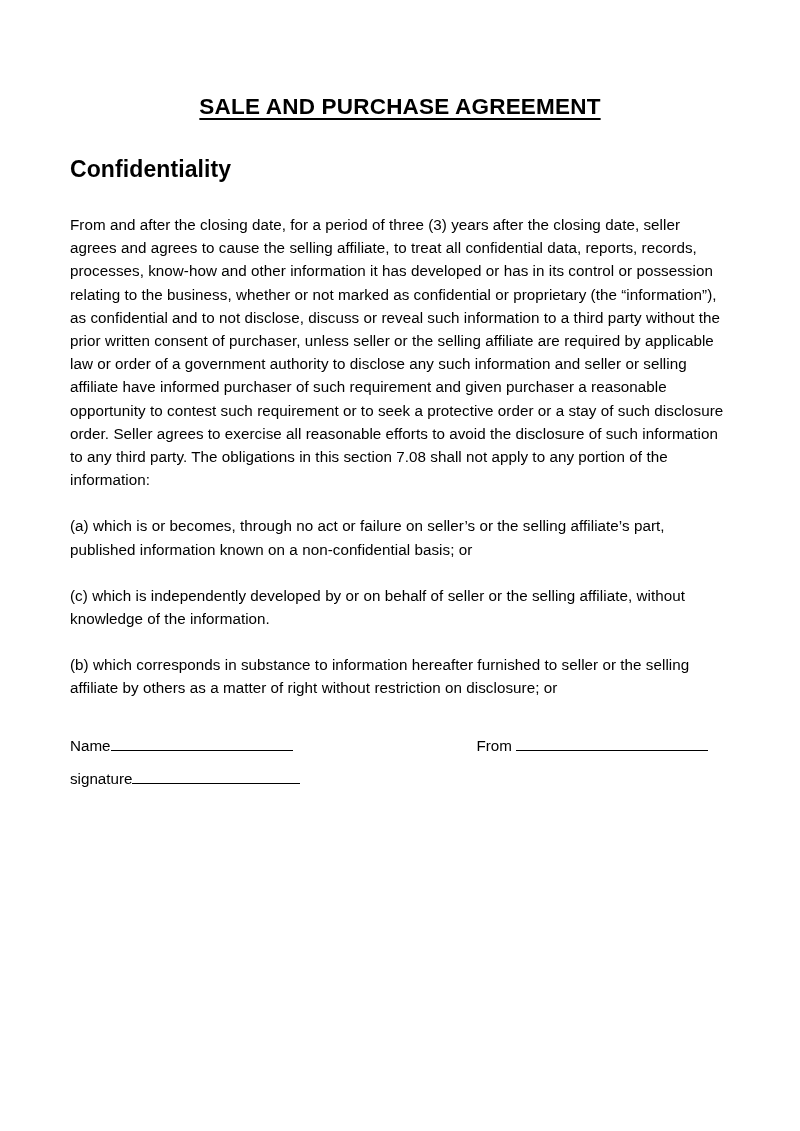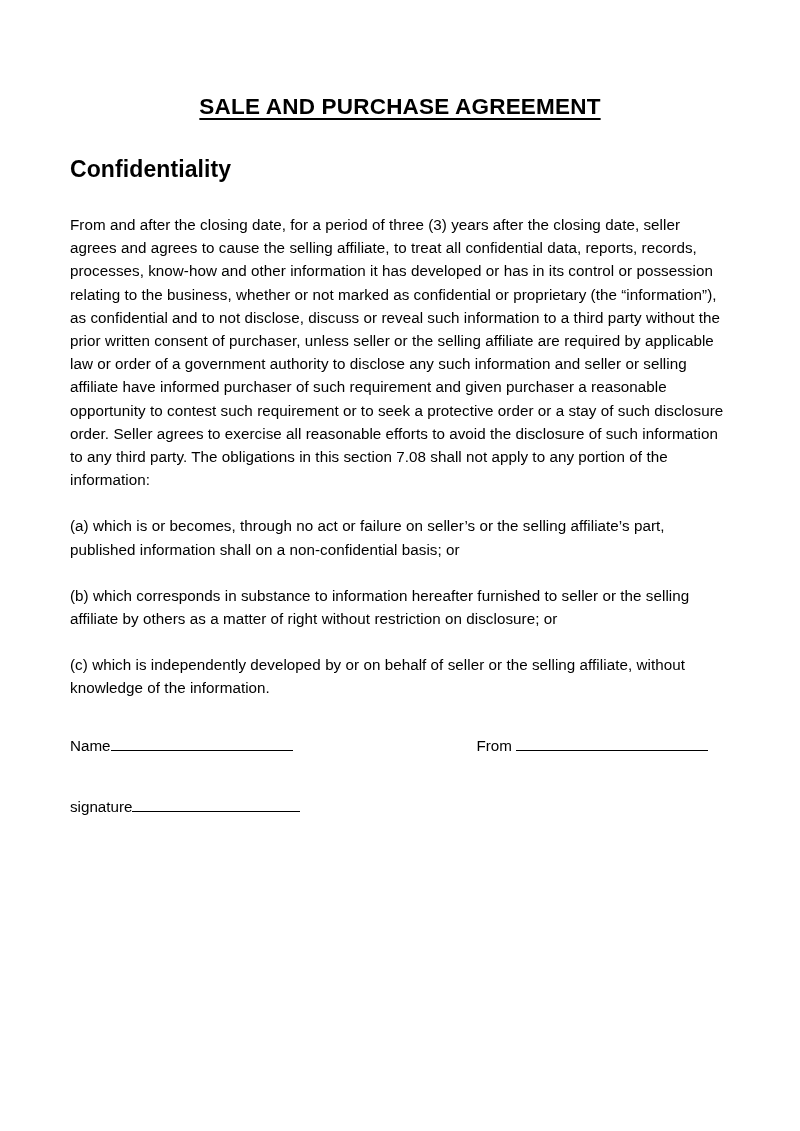--- a/index.html
+++ b/index.html
@@ -62,42 +62,42 @@
   .sign-rule {
     display: inline-block;
     border-bottom: 1.6px solid #000;
     vertical-align: baseline;
   }
   .rule-name { width: 182px; }
   .rule-date { width: 192px; }
   .rule-signature { width: 168px; }
   .spacer-date { display: inline-block; width: 184px; }
   .sign-row.second {
-    margin-top: 38px;
+    margin-top: 10px;
   }
   .label {
     white-space: pre;
   }
 </style>
 </head>
 <body>
 
 <div class="page">
 
   <div class="doc-title">SALE AND PURCHASE AGREEMENT</div>
 
   <div class="section-heading">Confidentiality</div>
 
   <p class="para first">From and after the closing date, for a period of three (3) years after the closing date, seller agrees and agrees to cause the selling affiliate, to treat all confidential data, reports, records, processes, know-how and other information it has developed or has in its control or possession relating to the business, whether or not marked as confidential or proprietary (the “information”), as confidential and to not disclose, discuss or reveal such information to a third party without the prior written consent of purchaser, unless seller or the selling affiliate are required by applicable law or order of a government authority to disclose any such information and seller or selling affiliate have informed purchaser of such requirement and given purchaser a reasonable opportunity to contest such requirement or to seek a protective order or a stay of such disclosure order. Seller agrees to exercise all reasonable efforts to avoid the disclosure of such information to any third party. The obligations in this section 7.08 shall not apply to any portion of the information:</p>
 
-  <p class="para item">(a) which is or becomes, through no act or failure on seller’s or the selling affiliate’s part, published information shall on a non-confidential basis; or</p>
+  <p class="para item">(a) which is or becomes, through no act or failure on seller’s or the selling affiliate’s part, published information known on a non-confidential basis; or</p>
+
+  <p class="para item">(c) which is independently developed by or on behalf of seller or the selling affiliate, without knowledge of the information.</p>
 
   <p class="para item">(b) which corresponds in substance to information hereafter furnished to seller or the selling affiliate by others as a matter of right without restriction on disclosure; or</p>
-
-  <p class="para item">(c) which is independently developed by or on behalf of seller or the selling affiliate, without knowledge of the information.</p>
 
   <div class="sign-row">
     <span class="label">Name</span>
     <span class="sign-rule rule-name"></span>
     <span class="spacer-date"></span>
     <span class="label">From </span>
     <span class="sign-rule rule-date"></span>
   </div>
 
   <div class="sign-row second">

